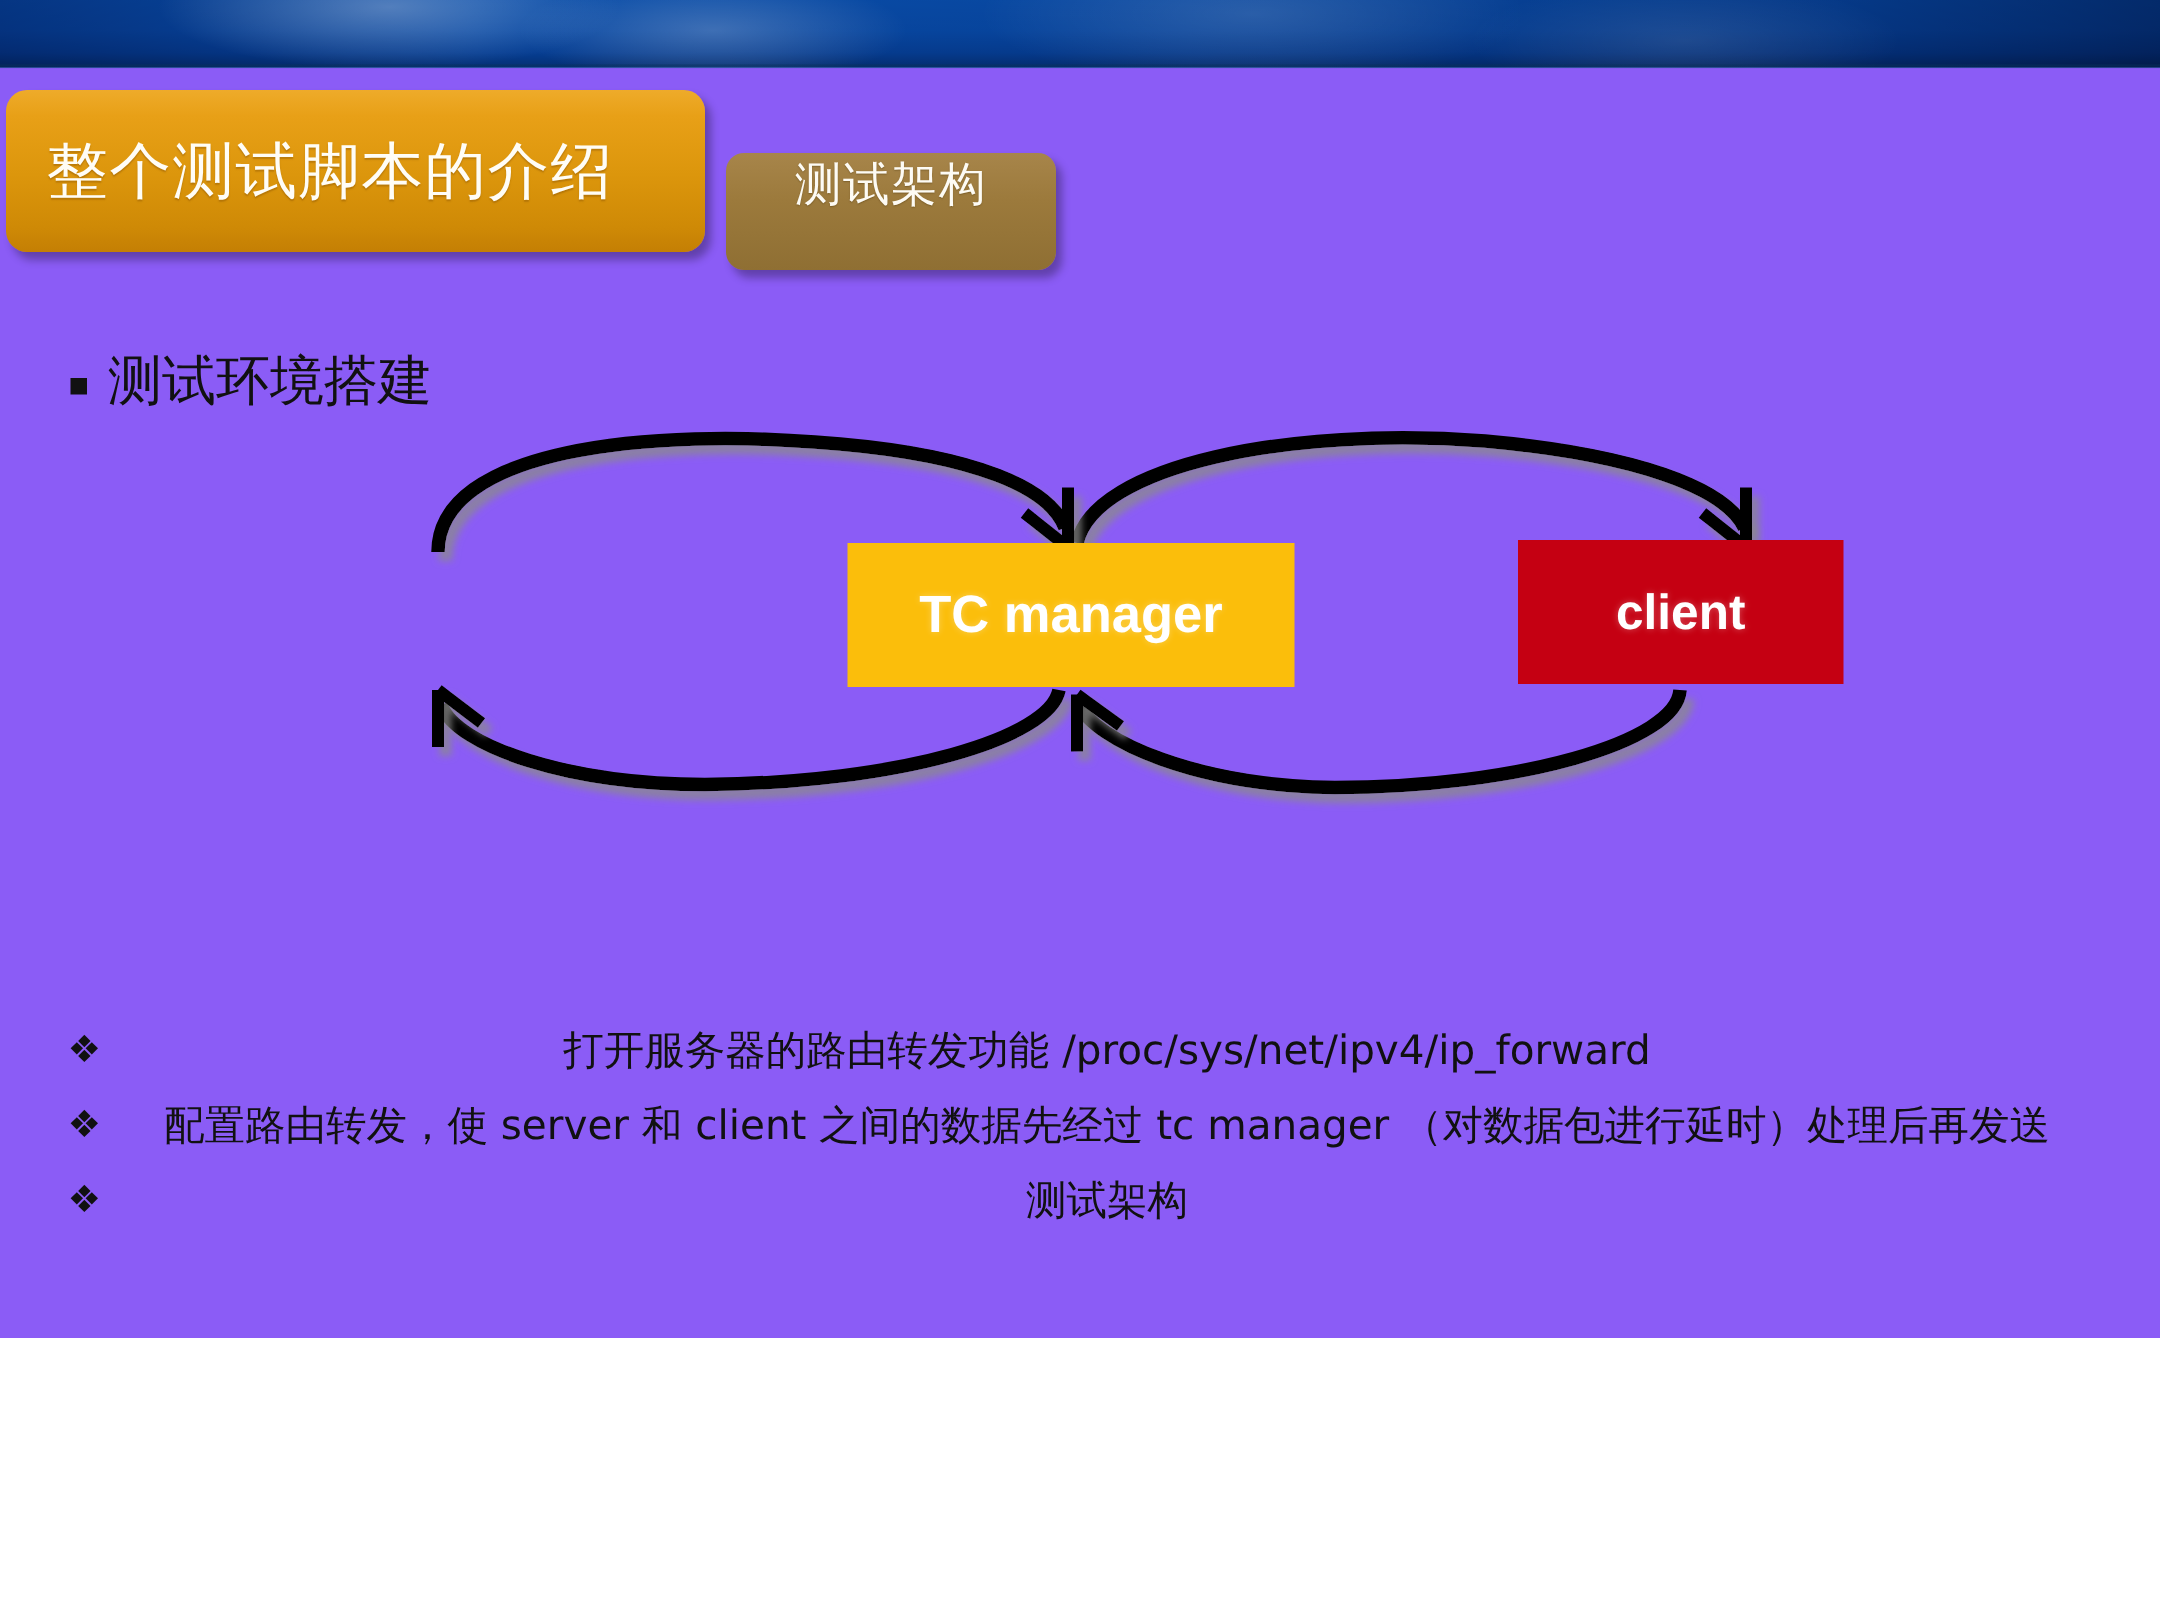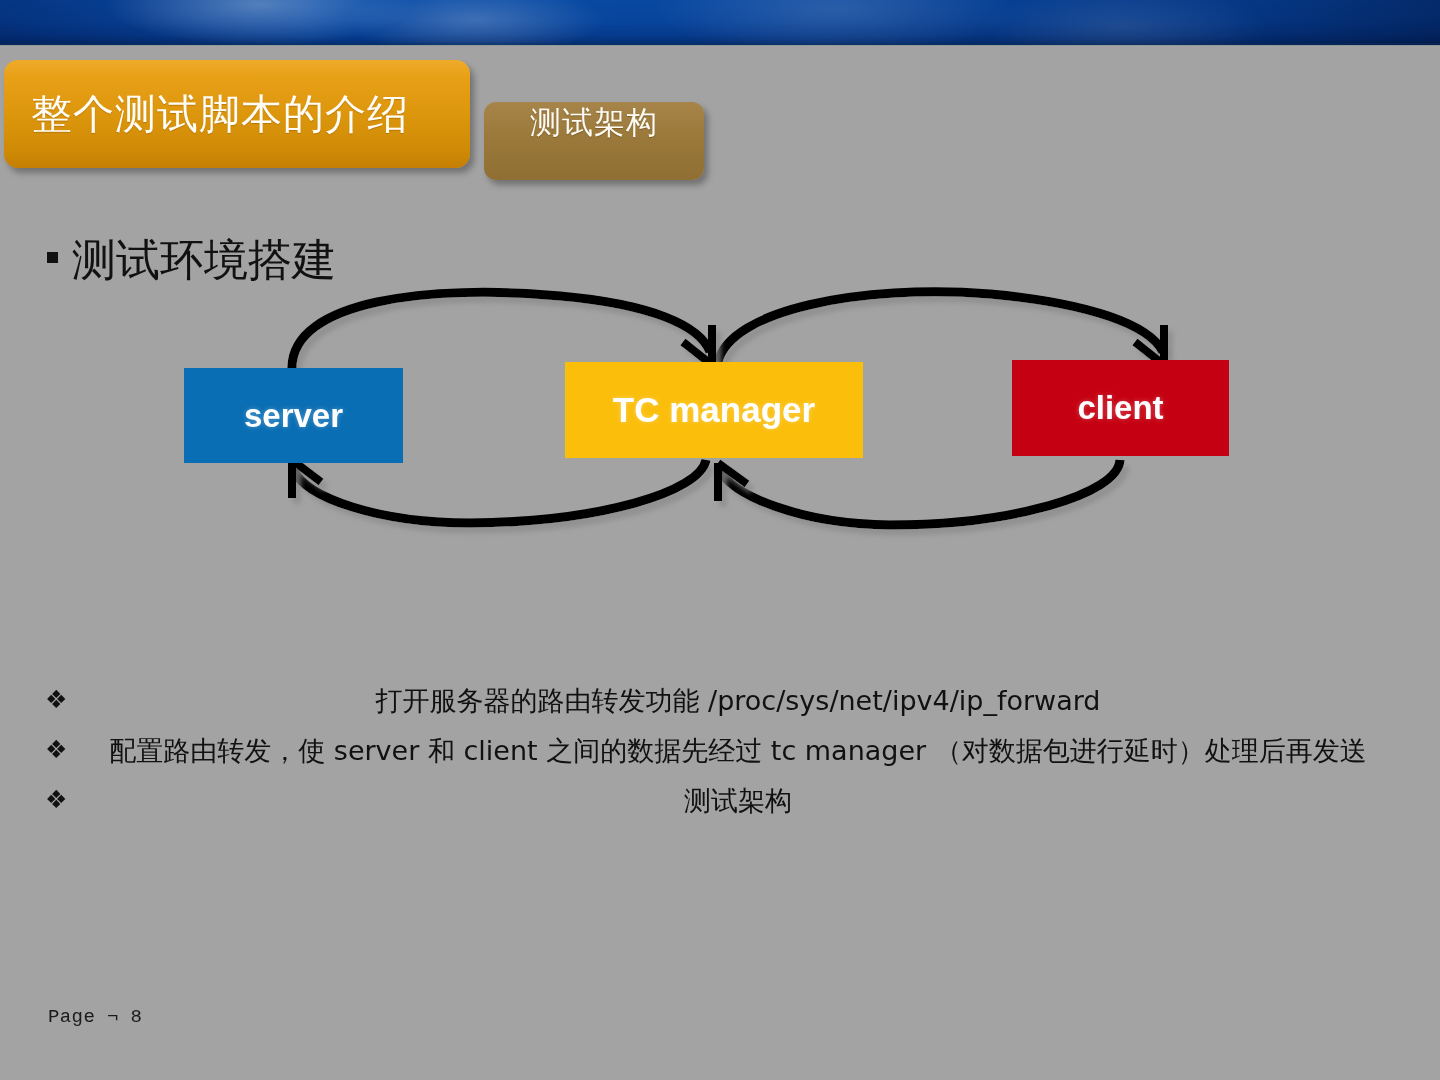--- a/index.html
+++ b/index.html
@@ -5,22 +5,22 @@
 <style>
   * { box-sizing: border-box; margin: 0; padding: 0; }
   html, body {
     width: 1440px; height: 1080px;
     background: #ffffff;
     font-family: "Liberation Sans", "DejaVu Sans", sans-serif;
     overflow: hidden;
   }
   #slide {
     position: relative;
-    width: 1440px; height: 1080px;
-    background: #a3a3a3;
+    width: 1440px; height: 892px;
+    background: #8b5cf6;
     overflow: hidden;
   }
 
   
   .banner {
     position: absolute; left: 0; top: 0;
     width: 1440px; height: 45px;
     background:
       radial-gradient(ellipse 220px 60px at 18% 10%, rgba(255,255,255,0.30), rgba(255,255,255,0) 70%),
       radial-gradient(ellipse 180px 50px at 33% 45%, rgba(255,255,255,0.22), rgba(255,255,255,0) 72%),
@@ -81,21 +81,21 @@
     display: flex; align-items: flex-start;
     font-family: "DejaVu Sans", "Liberation Sans", sans-serif;
     color: #111;
   }
   .head-bullet .sq {
     width: 11px; height: 11px;
     background: #111;
     margin-top: 20px; margin-right: 14px;
     flex: none;
   }
-  .head-bullet .htxt { font-size: 44px; line-height: 1.25; white-space: nowrap; }
+  .head-bullet .htxt { font-size: 36px; line-height: 1.25; white-space: nowrap; }
 
   #h-env  { left: 47px; top: 232px; }
   #h-conf { left: 47px; top: 620px; }
 
   
   .diagram { position: absolute; left: 0; top: 270px; width: 1440px; height: 290px; }
   .diagram svg { position: absolute; left: 0; top: 0; }
 
   .node {
     position: absolute;
@@ -180,23 +180,20 @@
         <path d="M 1135 72 L 1164 95"></path>
 
         <path d="M 292 228 L 292 190"></path>
         <path d="M 321 212 L 292 190"></path>
 
         <path d="M 718 231 L 718 193"></path>
         <path d="M 747 214 L 718 193"></path>
       </g>
     </svg>
 
-    <div class="node" id="node-server">
-      <span>server</span>
-    </div>
     <div class="node" id="node-tc">
       <span>TC manager</span>
     </div>
     <div class="node" id="node-client">
       <span>client</span>
     </div>
   </div>
 
 
   <div class="cfg-list">

